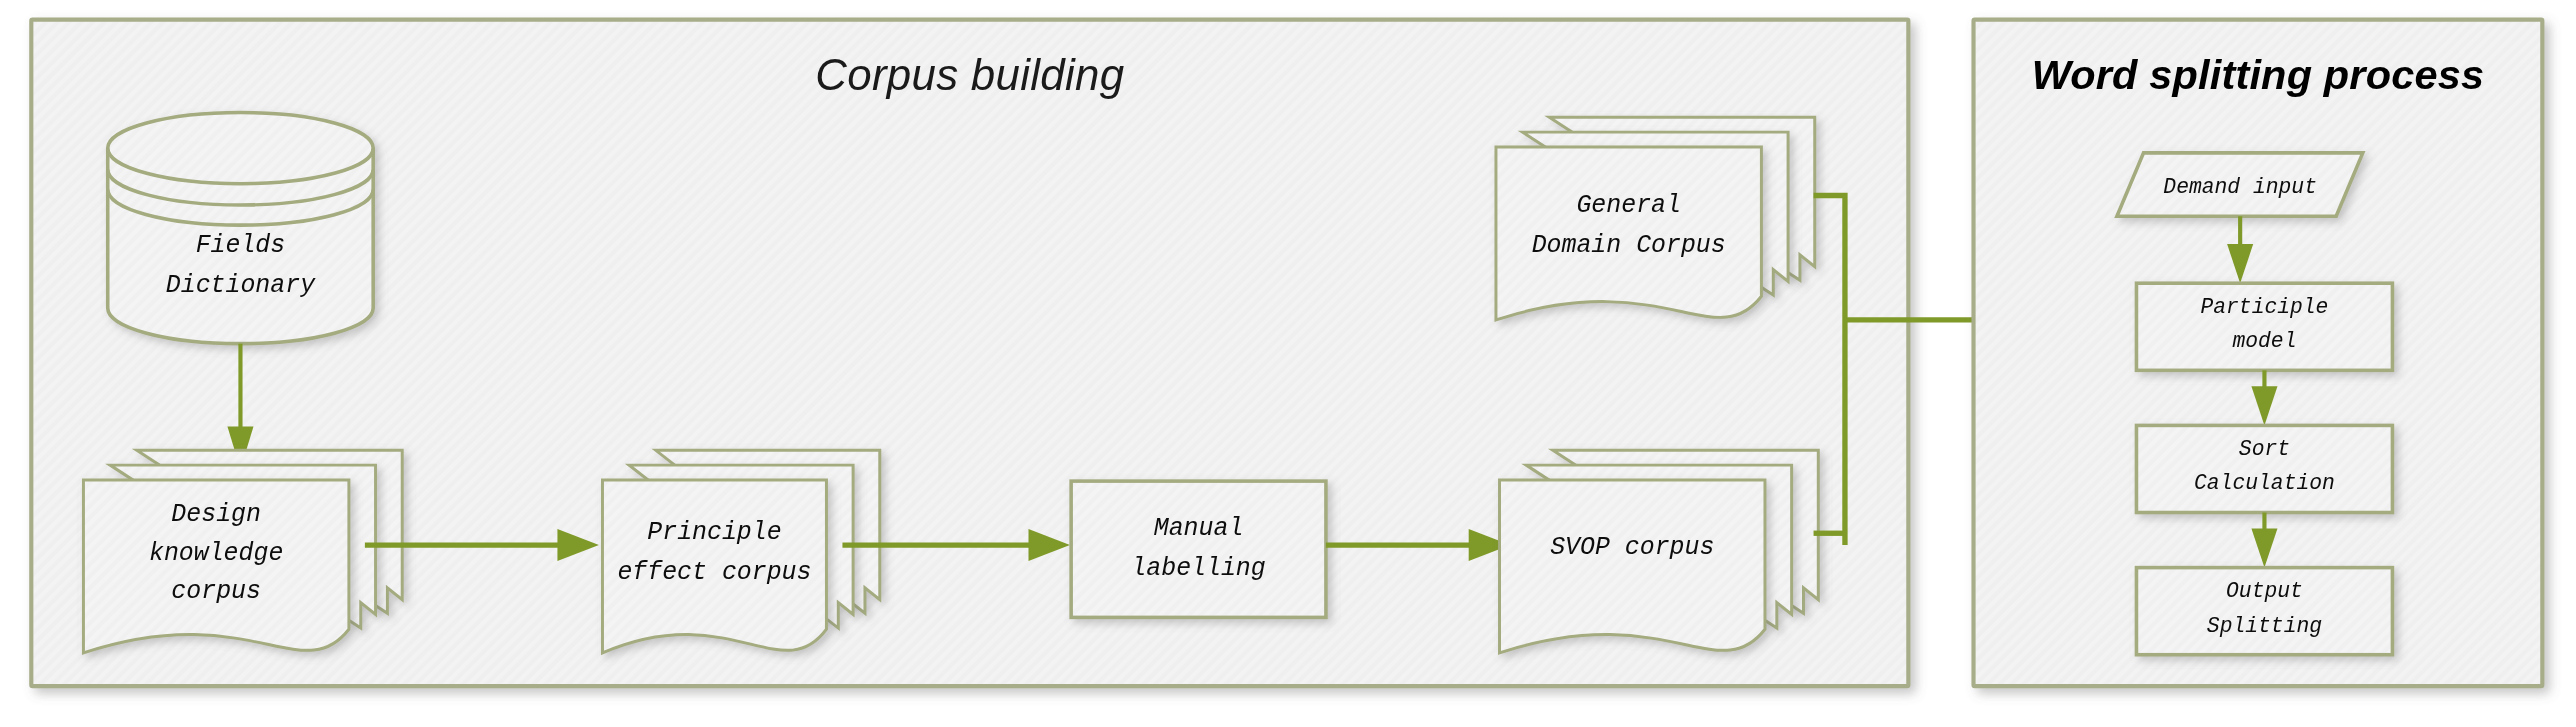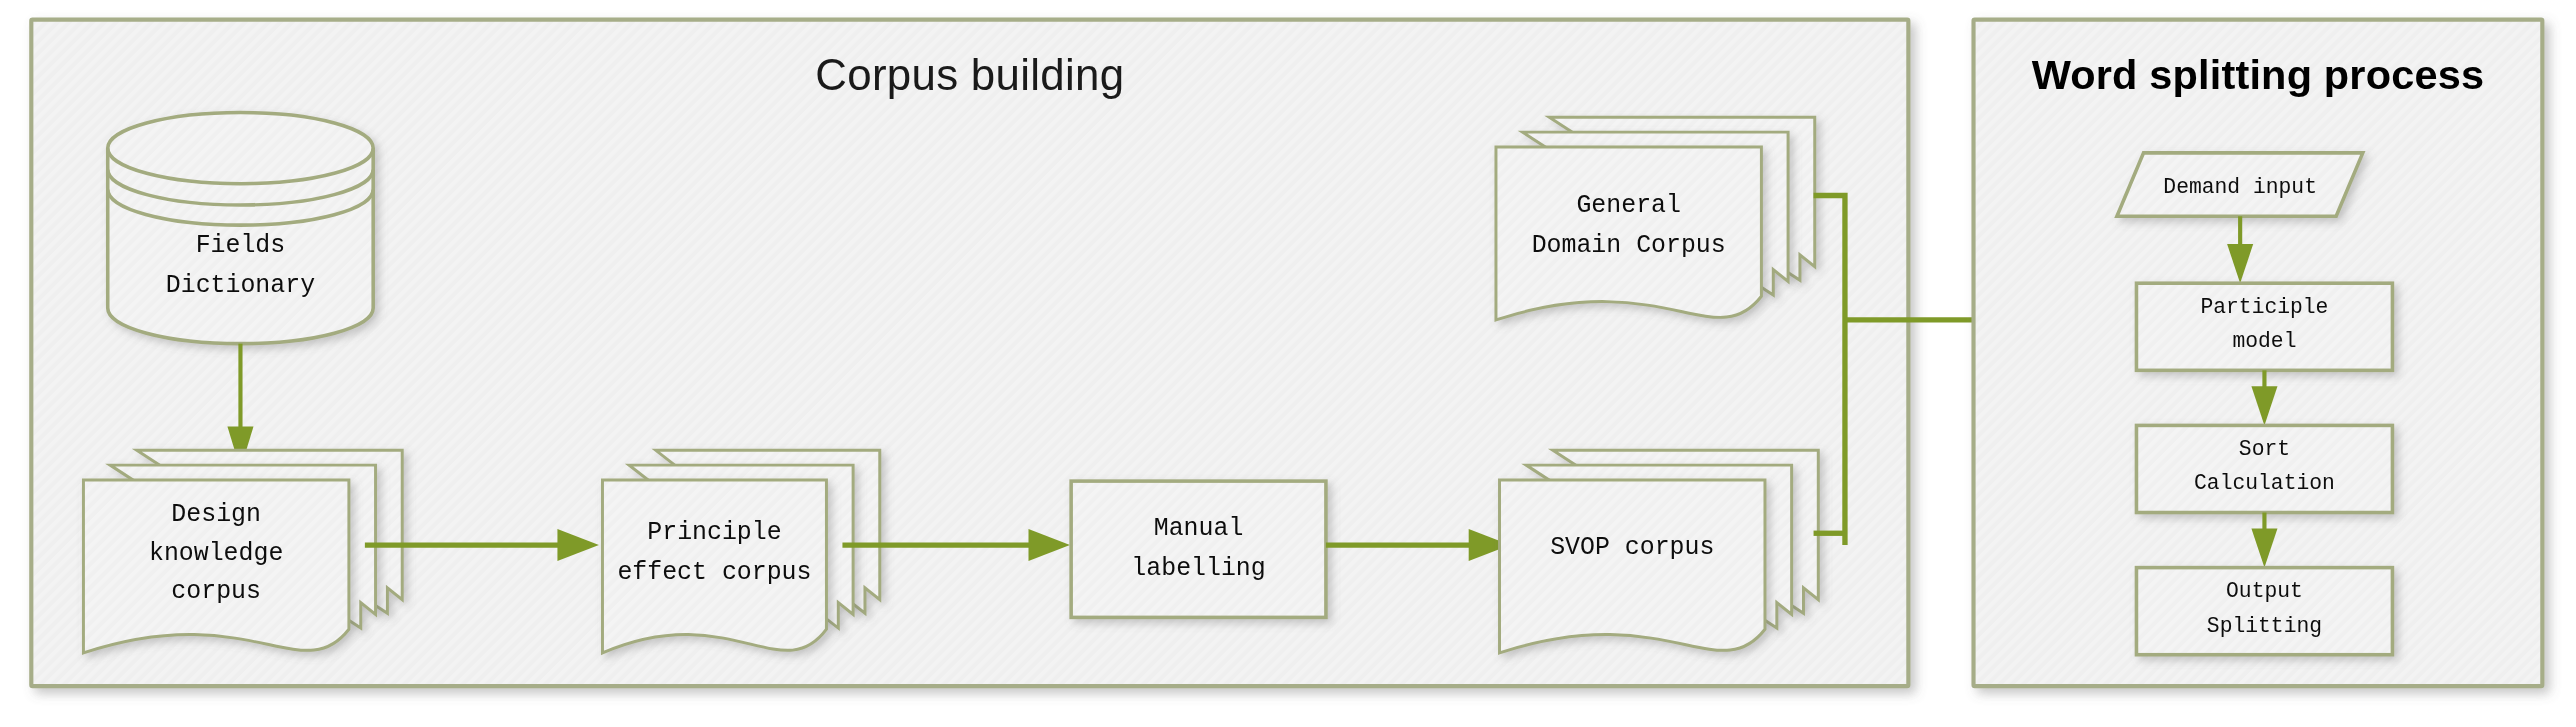--- a/index.html
+++ b/index.html
@@ -1,18 +1,18 @@
 <!DOCTYPE html>
 <html style="font-size:9.5px"><head>
 <meta charset="utf-8">
 <style>
   html,body{margin:0;padding:0;background:#ffffff;}
   body{width:2576px;height:727px;overflow:hidden;
        font-family:"Liberation Sans",sans-serif;}
-  #stage{position:relative;width:2576px;height:543px;background:#ffffff;}
+  #stage{position:relative;width:2576px;height:543px;background:#ffffff;font-style:italic;}
   svg#diagram{position:absolute;left:0;top:0;width:2576px;height:727px;display:block;}
   .ttl-thin{font-family:"Liberation Sans",sans-serif;font-weight:400;
             font-size:74px;fill:#1a1a1a;letter-spacing:0.5px;}
   .ttl-bold{font-family:"Liberation Sans",sans-serif;font-weight:700;
             font-size:70px;fill:#000000;letter-spacing:0.3px;}
   .nlbl{font-family:"Liberation Mono",monospace;font-weight:400;
         font-size:42px;fill:#0d0d0d;}
   .nlbl-sm{font-family:"Liberation Mono",monospace;font-weight:400;
            font-size:36px;fill:#0d0d0d;}
 </style>

